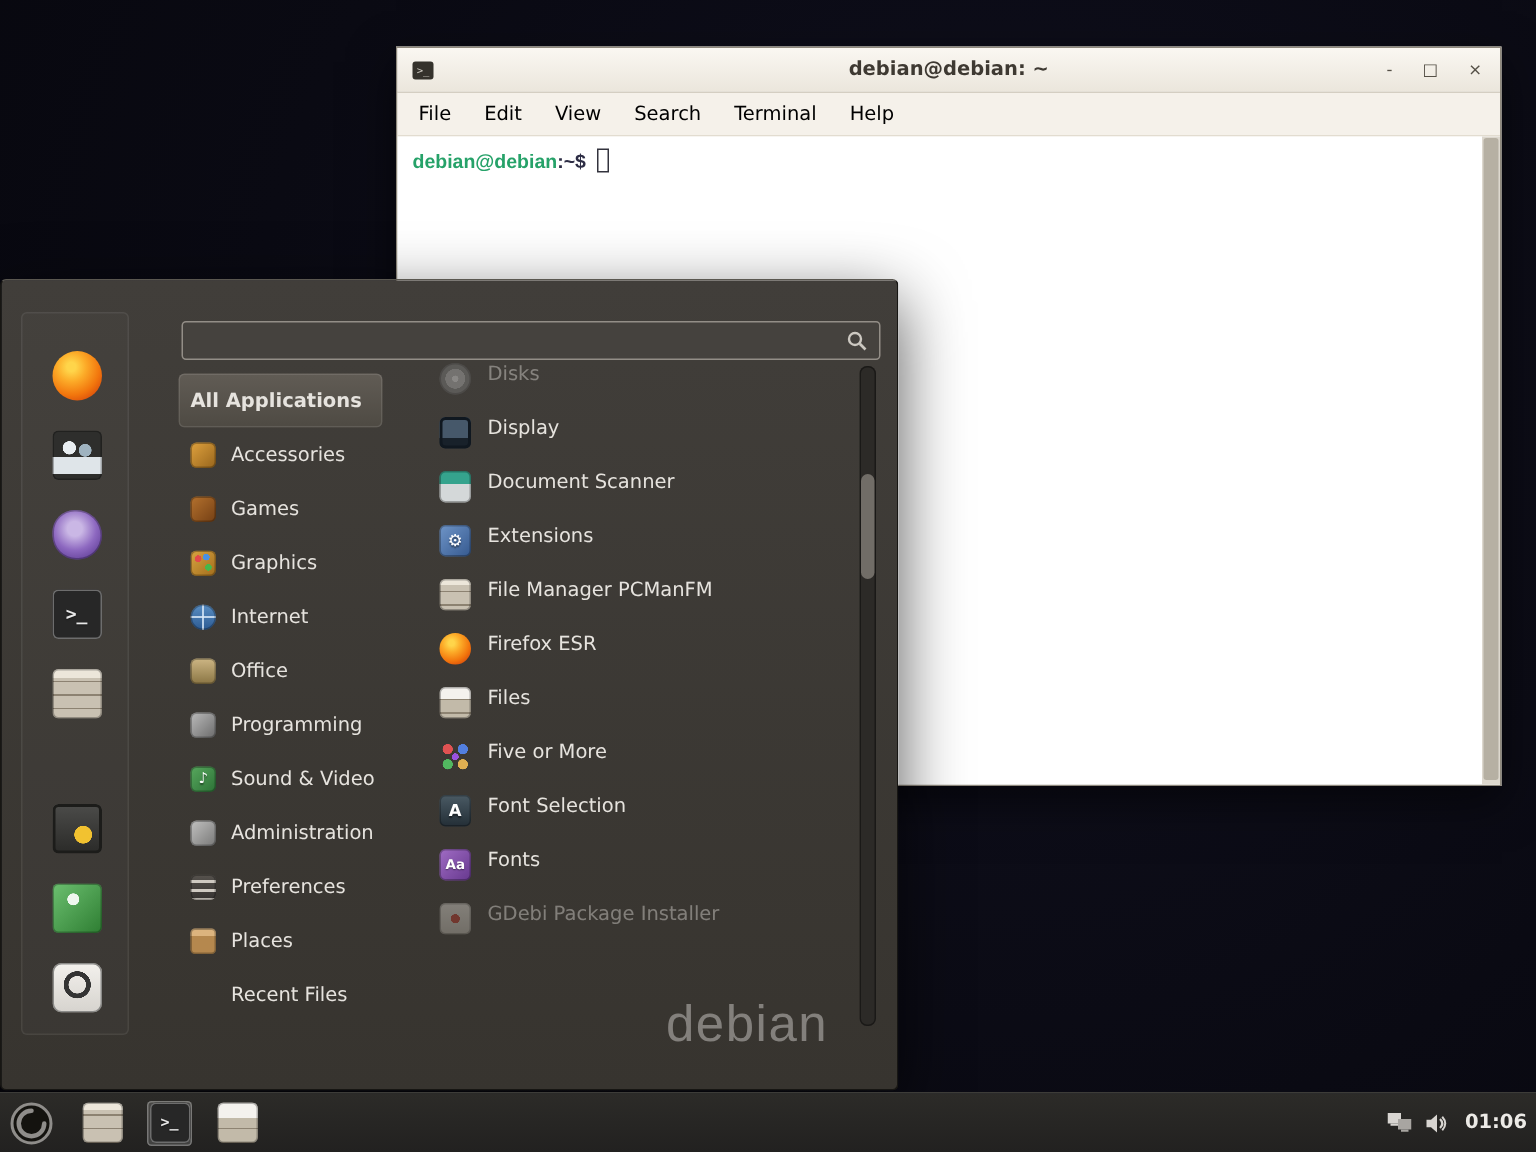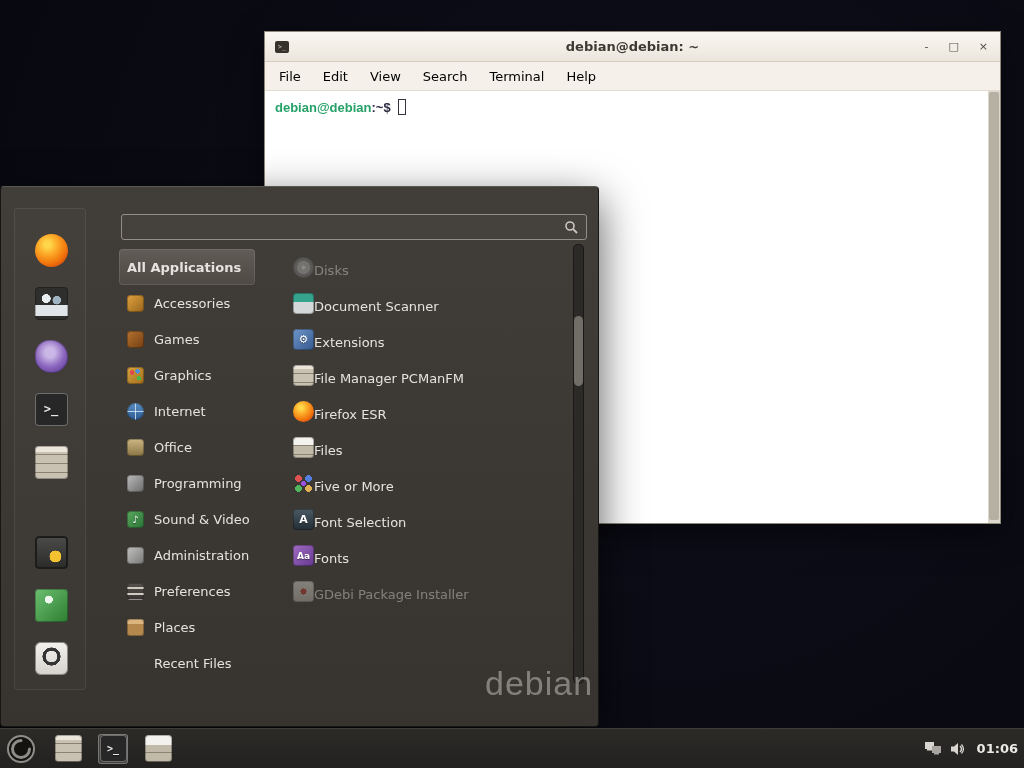--- a/index.html
+++ b/index.html
@@ -54,30 +54,30 @@
 
   .category-list { position:absolute; left:118px; top:62px; width:160px; display:flex; flex-direction:column; }
   .cat-row { height:36px; display:flex; align-items:center; gap:10px; padding:0 14px 0 8px; width:fit-content; }
   .cat-row.selected { background:linear-gradient(180deg,#615c55,#4e4a43); border-radius:4px;
     box-shadow:inset 0 0 0 1px rgba(255,255,255,.10);font-weight:bold; }
   .row-label { font-size:13px; color:#e6e3de; white-space:nowrap; }
   .cat-row .icon { width:17px; height:17px; font-size:10px; }
 
   .app-list { position:absolute; left:284px; top:55px; width:286px; height:452px; overflow:hidden;
     display:flex; flex-direction:column; }
-  .app-row { height:36px; flex:none; display:flex; align-items:flex-end; padding:0 6px 0 8px; }
+  .app-row { height:36px; flex:none; display:flex; align-items:flex-start; gap:11px; padding:0 6px 0 8px; }
   .app-row.dimmed { opacity:.42; }
   .app-row .icon { width:21px; height:21px; font-size:11px; }
 
   .app-scrollbar { position:absolute; left:572px; top:57px; width:11px; height:440px;
     background:#2c2a27; border-radius:5px; box-shadow:inset 0 0 0 1px rgba(0,0,0,.4); }
   .app-scroll-thumb { position:absolute; left:1px; top:72px; width:9px; height:70px;
     background:#716d67; border-radius:5px; }
 
-  .watermark { position:absolute; left:484px; top:477px; font-size:34px; color:#a09d9a; opacity:.72;
+  .watermark { position:absolute; left:443px; top:477px; font-size:34px; color:#a09d9a; opacity:.72;
     letter-spacing:1px; font-family:"Liberation Sans", sans-serif;text-align:center; }
 
   
   .icon { display:inline-flex; align-items:center; justify-content:center; flex:none;
     border-radius:4px; color:#fff; font-weight:bold; font-family:"DejaVu Sans", sans-serif;
     box-shadow:inset 0 0 0 1px rgba(0,0,0,.28); text-shadow:0 1px 1px rgba(0,0,0,.45); }
   .icon.spacer { visibility:hidden; }
 
   .icon[data-icon="firefox"] { border-radius:50% !important;
     background:radial-gradient(circle at 38% 32%, #ffd54a 0 10%, #fcab28 32%, #f2760d 62%, #d6470b 86%, #a92d05 100%) !important;
@@ -284,20 +284,24 @@
           <span class="row-label">Recent Files</span>
         </div>
       </div>
 
     <div class="app-list">
         <div class="app-row dimmed">
           <span class="icon" data-icon="disks"></span>
           <span class="row-label">Disks</span>
         </div>
         <div class="app-row">
+          <span class="icon" data-icon="display"></span>
+          <span class="row-label">Display</span>
+        </div>
+        <div class="app-row">
           <span class="icon" data-icon="scanner"></span>
           <span class="row-label">Document Scanner</span>
         </div>
         <div class="app-row">
           <span class="icon" data-icon="extensions">⚙</span>
           <span class="row-label">Extensions</span>
         </div>
         <div class="app-row">
           <span class="icon" data-icon="pcmanfm"></span>
           <span class="row-label">File Manager PCManFM</span>

